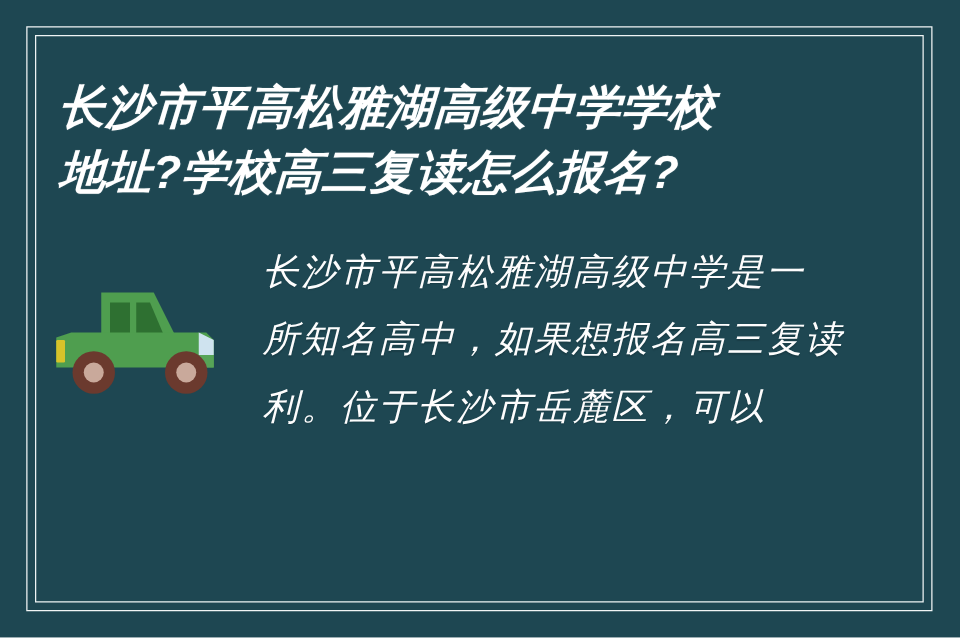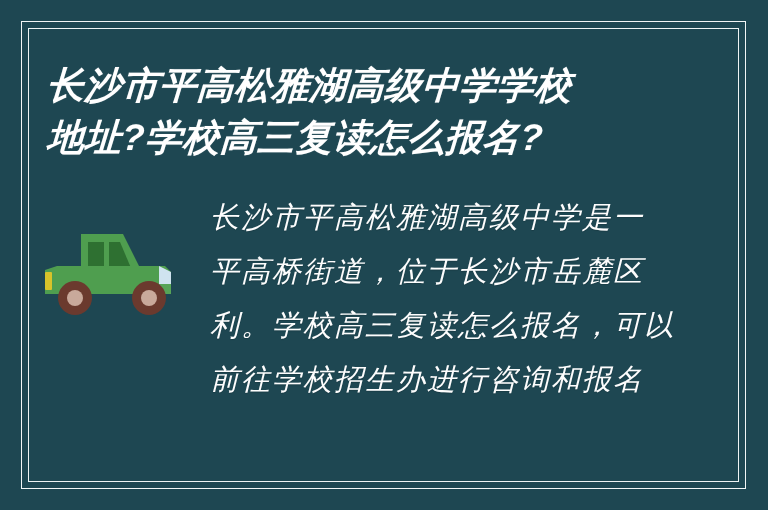--- a/index.html
+++ b/index.html
@@ -134,19 +134,18 @@
         <circle cx="34" cy="76" r="17" fill="#6b3a2e"></circle>
         <circle cx="34" cy="76" r="8" fill="#c9a99b"></circle>
 
         <circle cx="108" cy="76" r="17" fill="#6b3a2e"></circle>
         <circle cx="108" cy="76" r="8" fill="#c9a99b"></circle>
       </svg>
     </div>
 
     <div class="bodytext">
       <span class="body-line">长沙市平高松雅湖高级中学是一</span>
-      <span class="body-line">平高桥街道，位于长沙市岳麓区</span>
-      <span class="body-line">利。学校高三复读怎么报名，可以</span>
-      <span class="body-line">前往学校招生办进行咨询和报名</span>
+      <span class="body-line">所知名高中，如果想报名高三复读</span>
+      <span class="body-line">利。位于长沙市岳麓区，可以</span>
     </div>
 
   </div>
 </div>
 
 </body></html>

